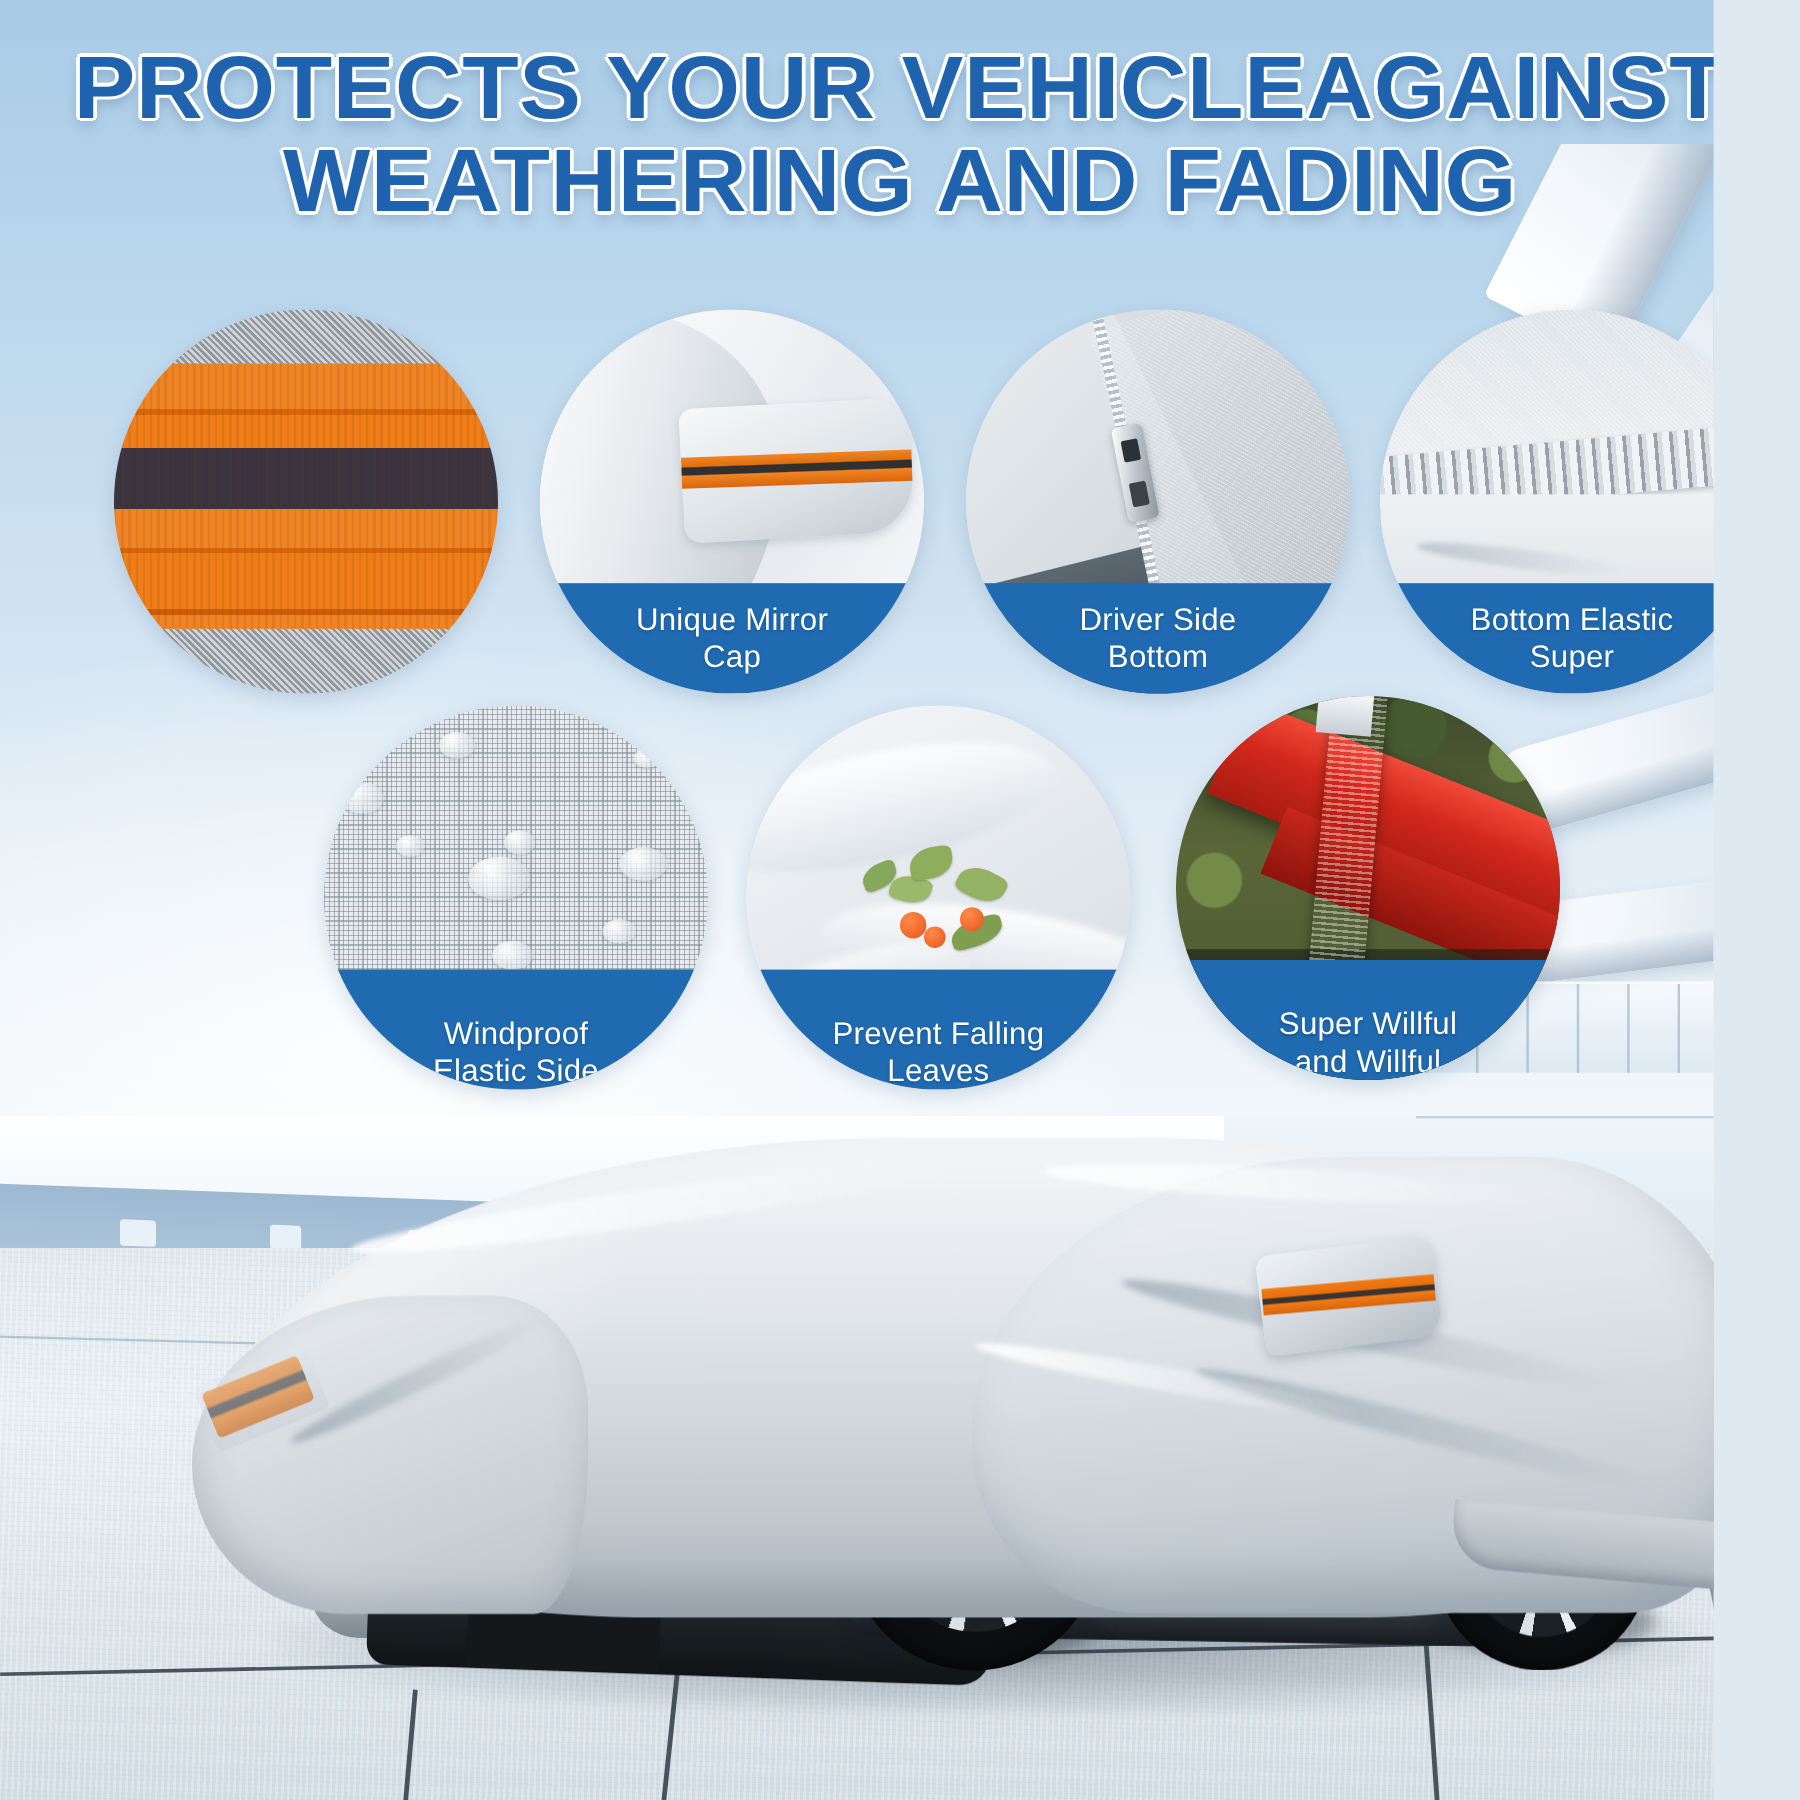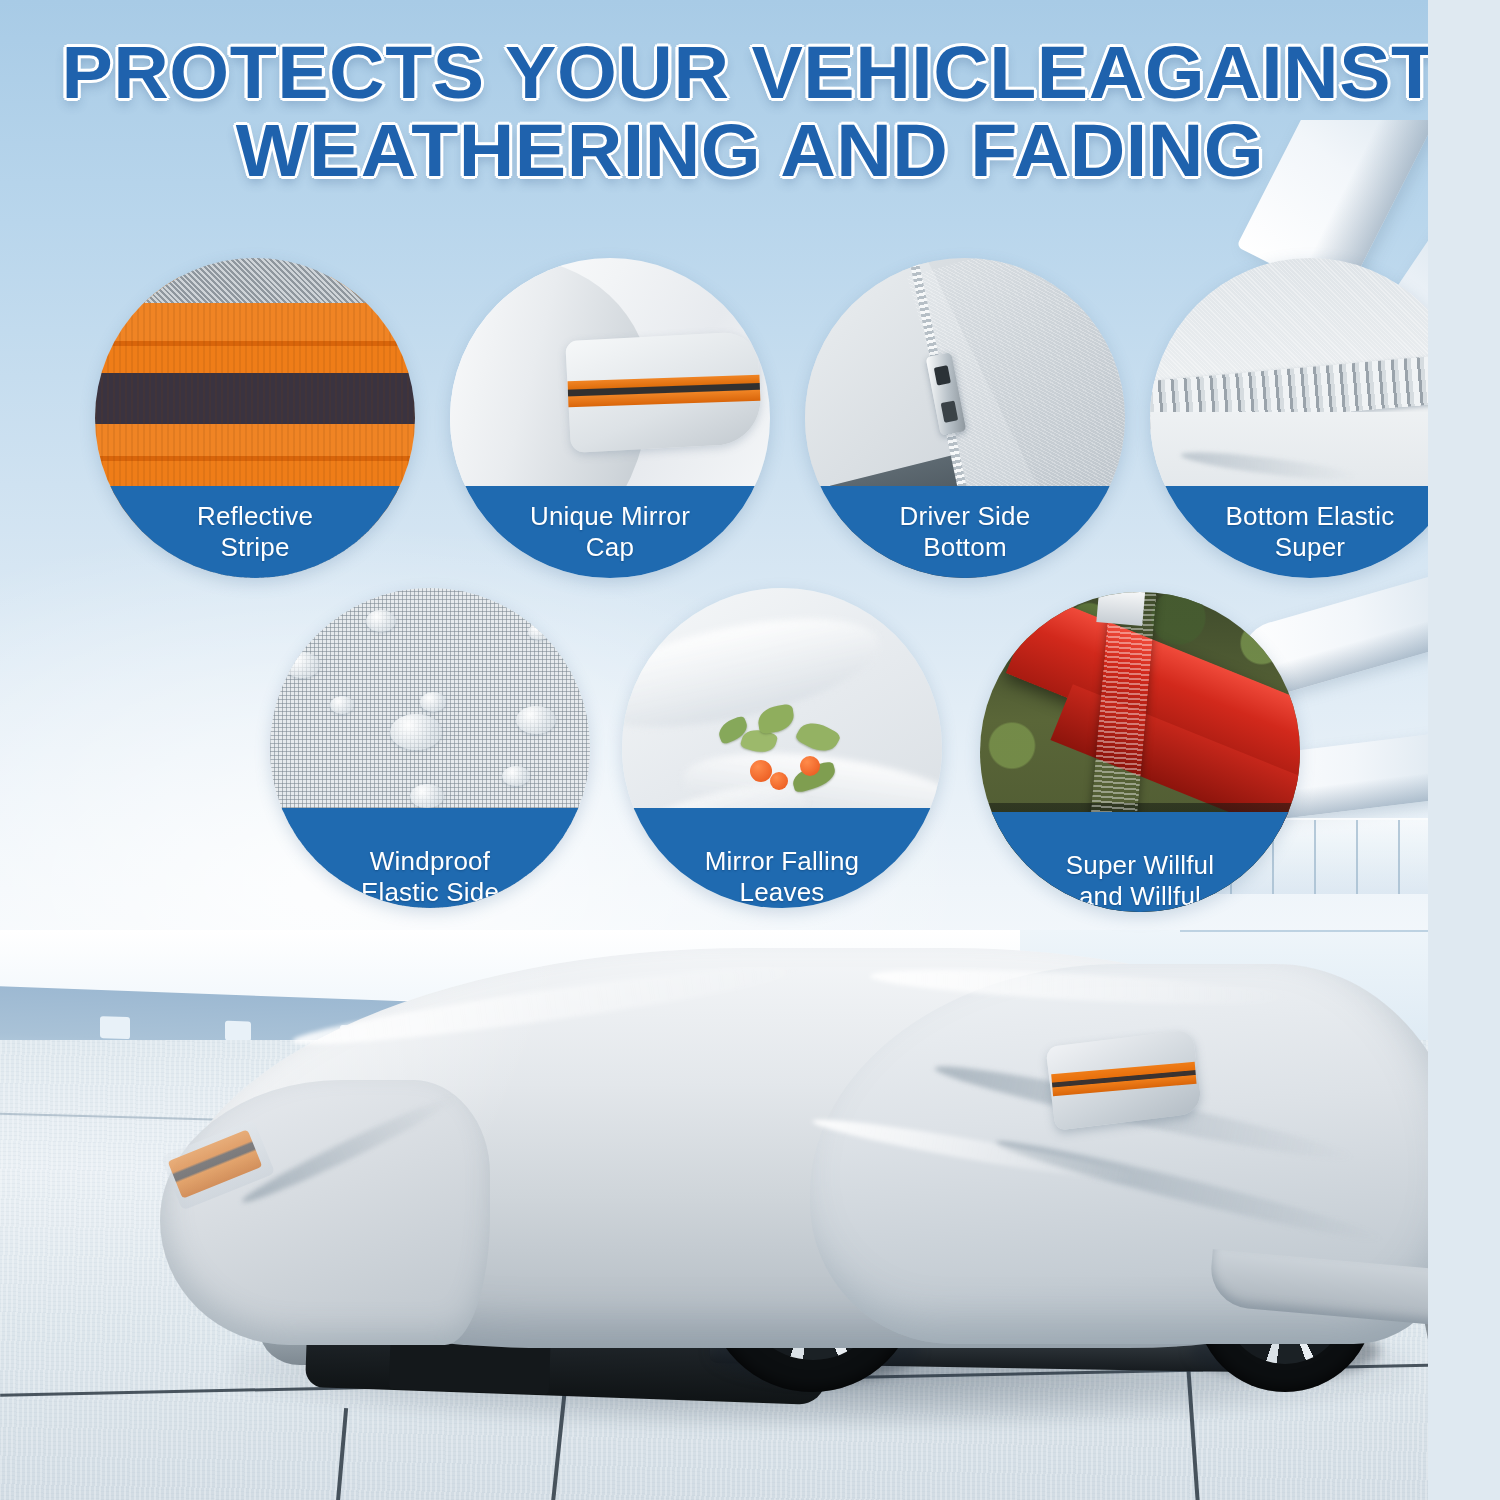--- a/index.html
+++ b/index.html
@@ -495,24 +495,20 @@
     <span>PROTECTS YOUR VEHICLEAGAINST</span>
     <span class="l2">WEATHERING AND FADING</span>
   </div>
 
   <div class="circle" style="left:95px;top:258px;">
     <div class="c-img img-reflective">
       <div class="rib"></div>
       <div class="mesh"></div>
       <div class="mesh b"></div>
     </div>
-    <div class="c-banner">
-      <span><span>Reflective</span><br>
-      <span>Stripe</span></span>
-    </div>
   </div>
 
   <div class="circle" style="left:450px;top:258px;">
     <div class="c-img img-mirror">
       <div class="flap"></div>
       <div class="pocket">
           <div class="pstripe"></div>
         </div>
     </div>
     <div class="c-banner">
@@ -576,26 +572,26 @@
       <div class="leaf" style="left:120px;top:142px;width:34px;height:22px;transform:rotate(16deg);background:#9cb96b;"></div>
       <div class="leaf" style="left:136px;top:118px;width:36px;height:26px;transform:rotate(-8deg);background:#8fae5d;"></div>
       <div class="leaf" style="left:176px;top:136px;width:40px;height:26px;transform:rotate(28deg);background:#94b263;"></div>
       <div class="leaf" style="left:170px;top:178px;width:44px;height:22px;transform:rotate(-16deg);background:#7f9e50;"></div>
       <div class="berry" style="left:128px;top:172px;width:22px;height:22px;"></div>
       <div class="berry" style="left:148px;top:184px;width:18px;height:18px;"></div>
       <div class="berry" style="left:178px;top:168px;width:20px;height:20px;"></div>
       <div class="berry" style="left:160px;top:236px;width:16px;height:16px;"></div>
     </div>
     <div class="c-banner tall">
-      <span><span>Mirror Falling</span><br>
+      <span><span>Prevent Falling</span><br>
       <span>Leaves</span></span>
     </div>
   </div>
 
-  <div class="circle" style="left:980px;top:592px;">
+  <div class="circle" style="left:980px;top:580px;">
     <div class="c-img img-durable">
       <div class="foliage"></div>
       <div class="beam"></div>
       <div class="beam2"></div>
       <div class="darkbase"></div>
       <div class="strap"></div>
       <div class="strapfold"></div>
     </div>
     <div class="c-banner tall">
       <span><span>Super Willful</span><br>

